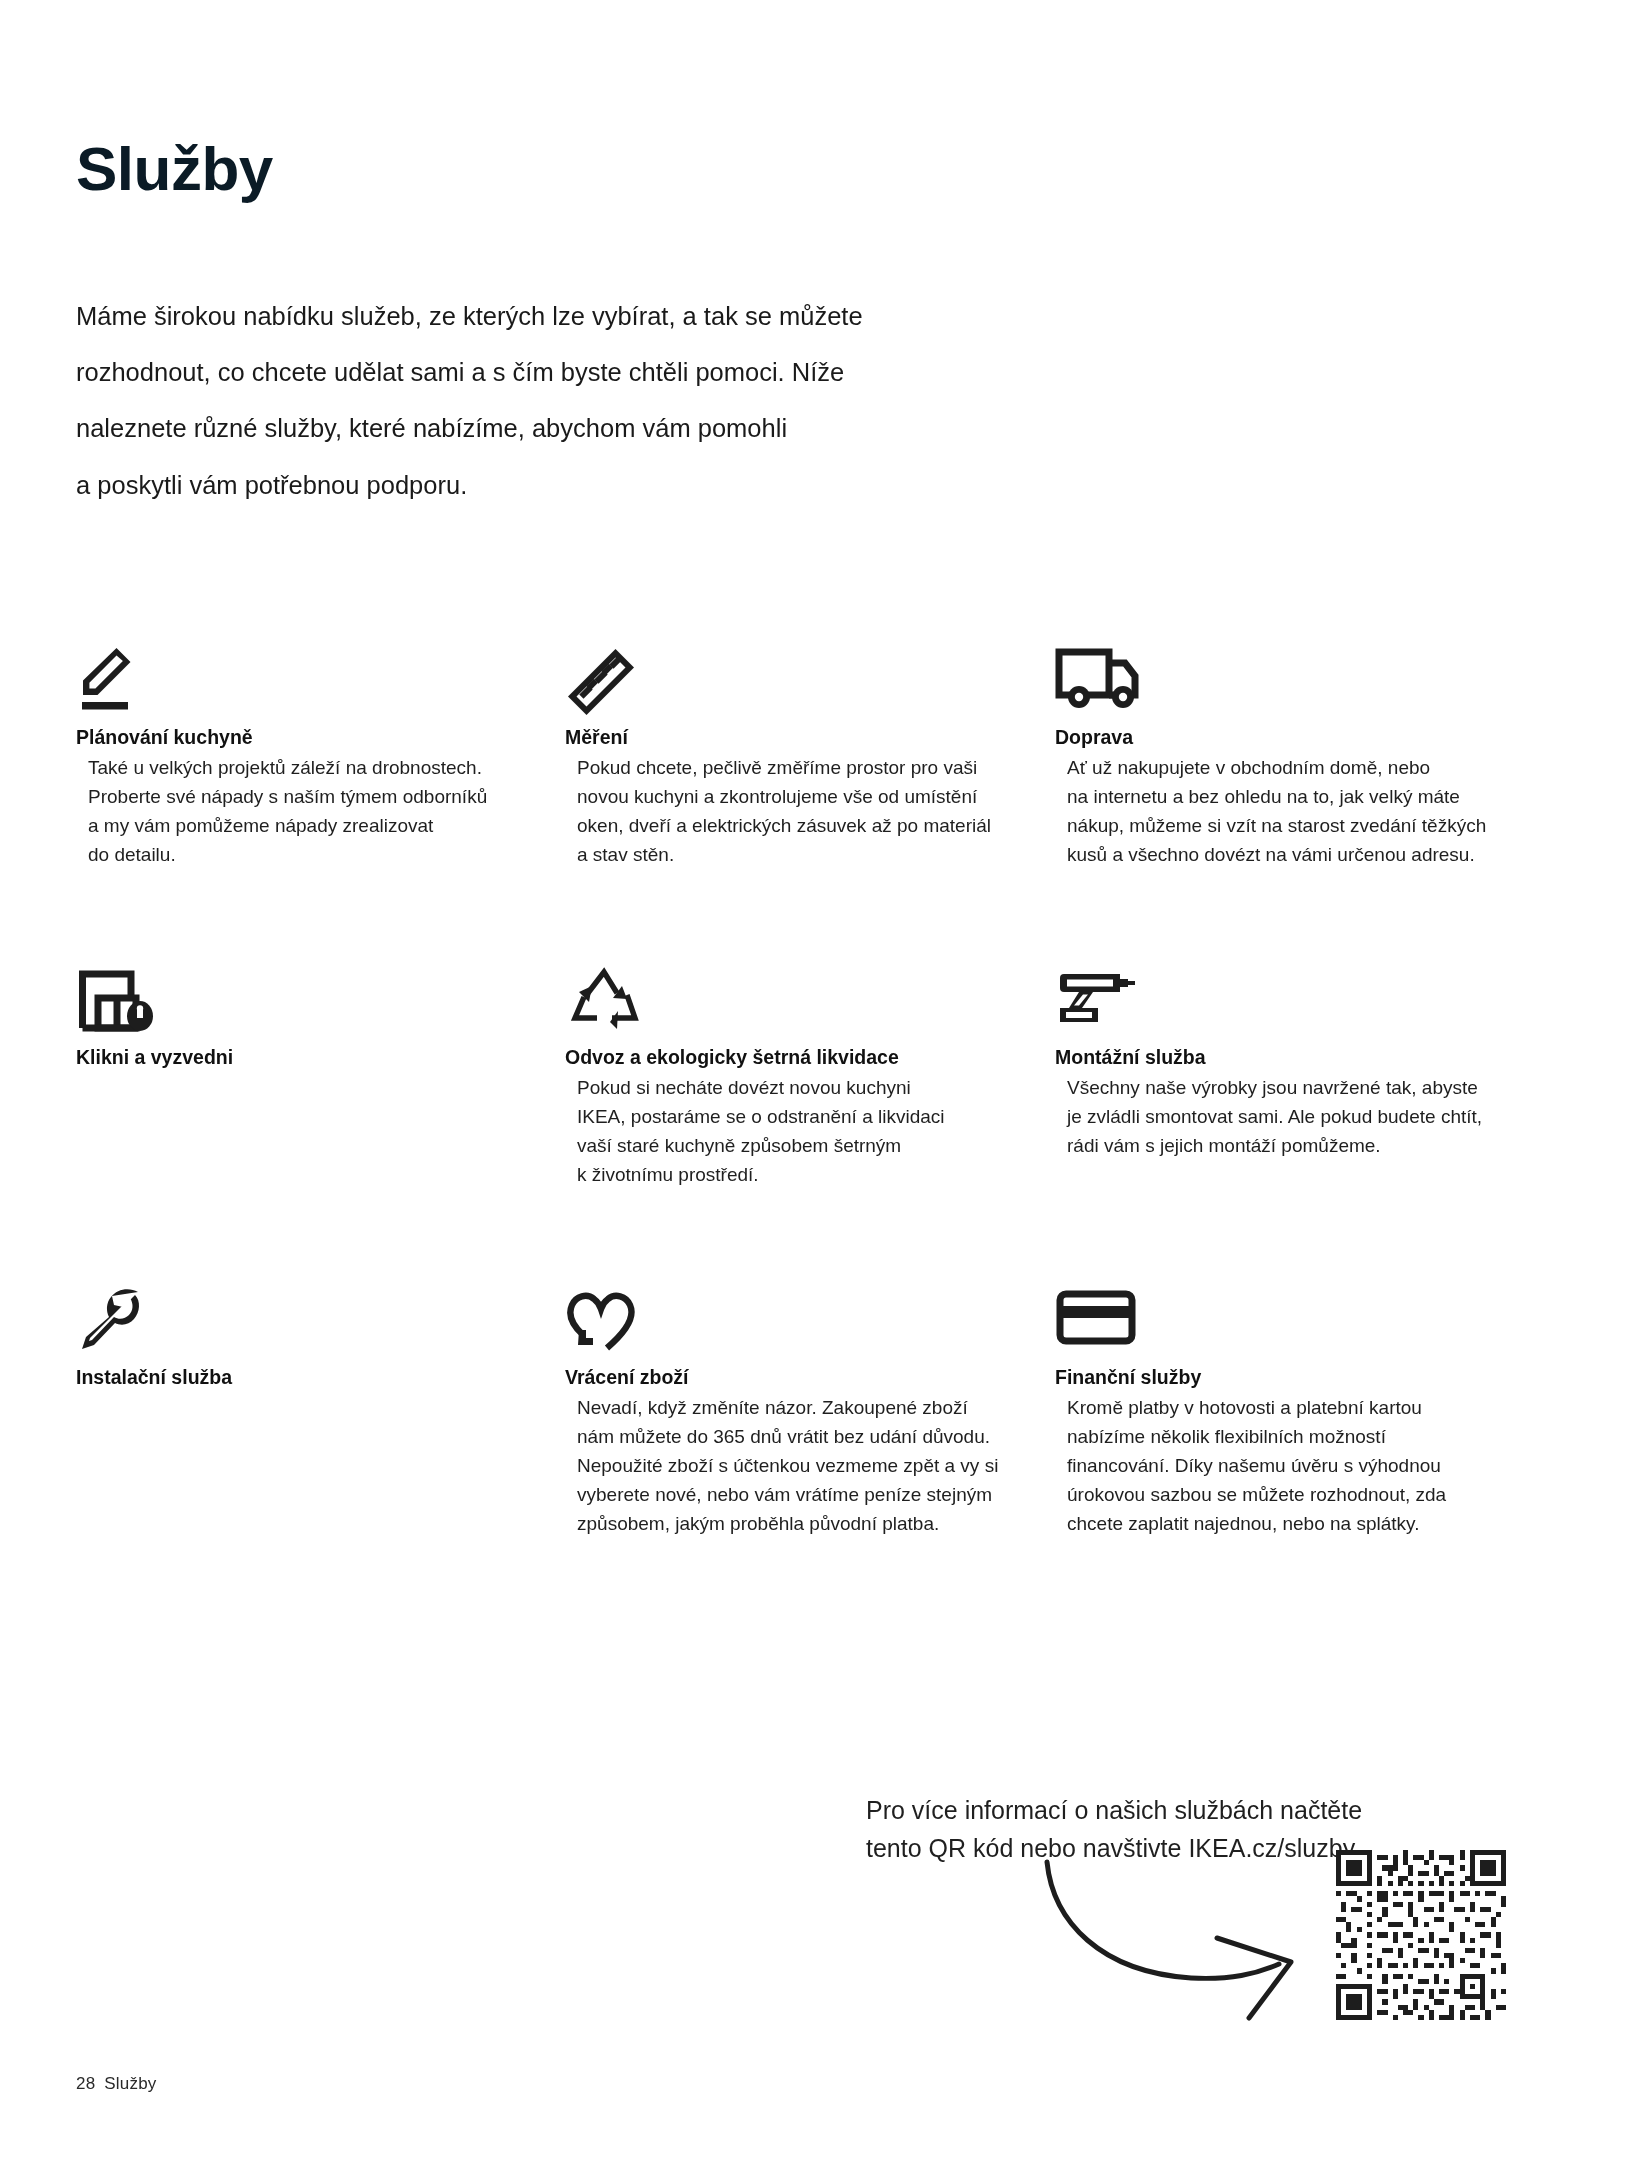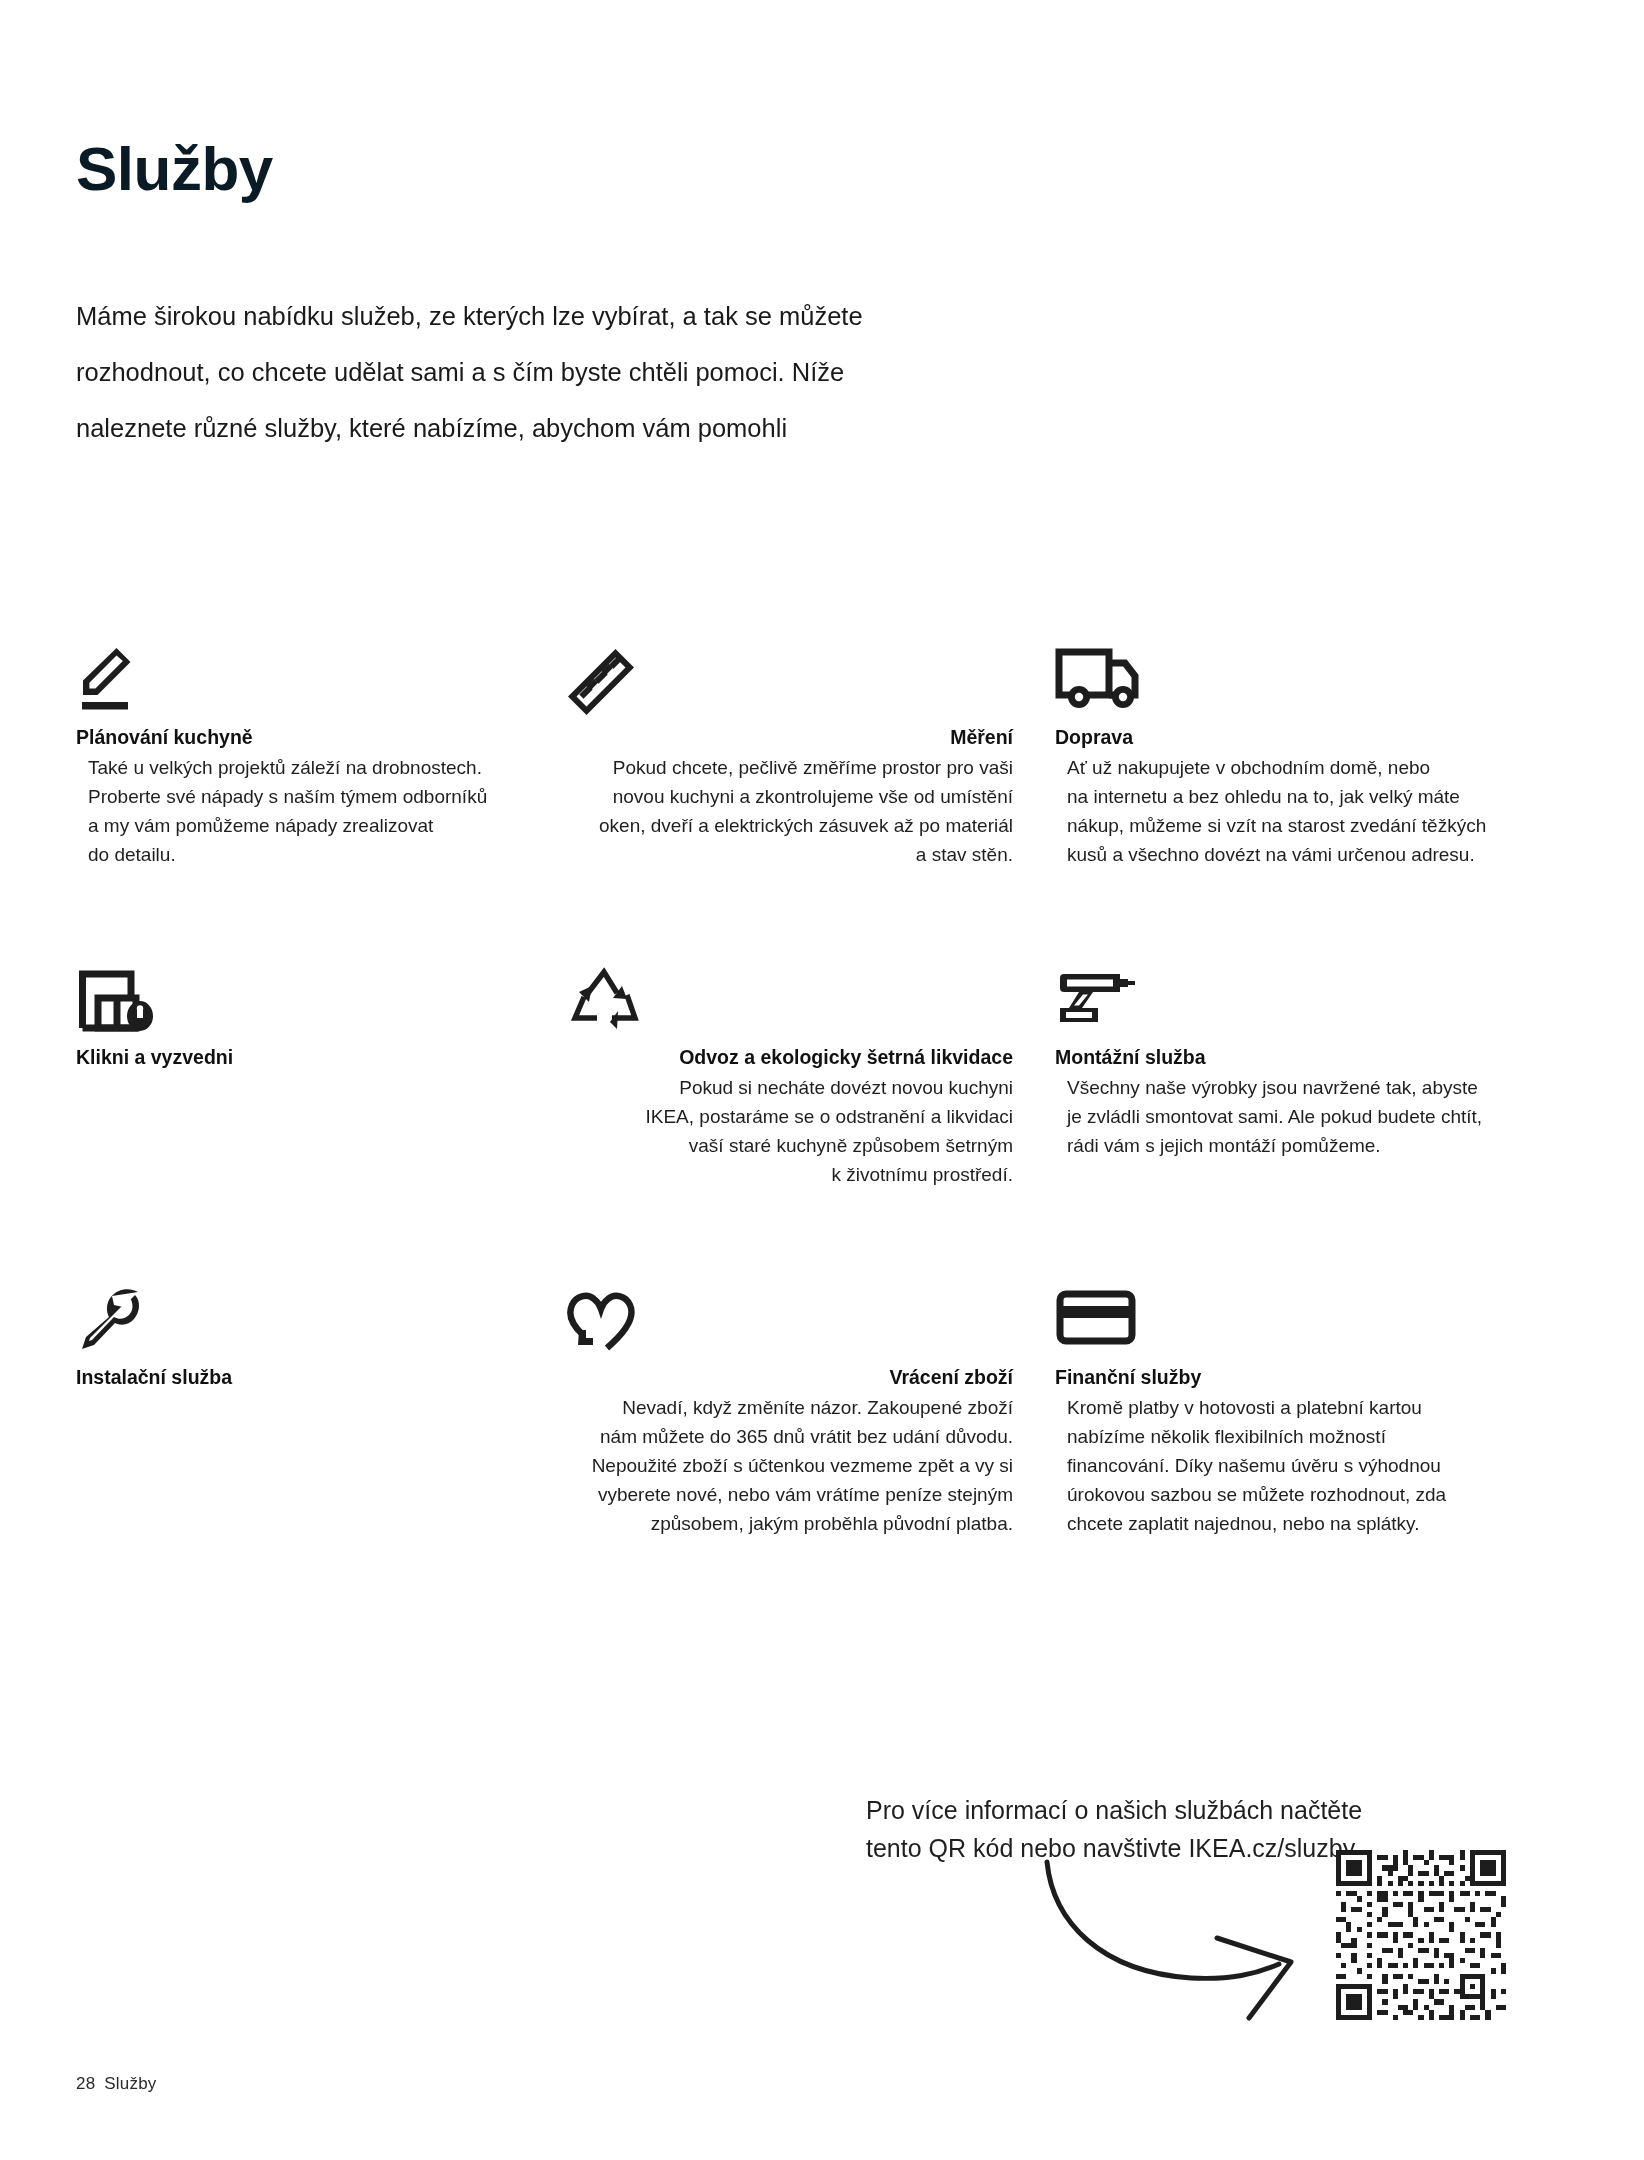--- a/index.html
+++ b/index.html
@@ -54,21 +54,21 @@
   .srow {
     position: relative;
     height: 320px;
   }
   .card {
     position: absolute;
     top: 0;
     width: 448px;
   }
   .card.c0 { left: 0px; }
-  .card.c1 { left: 489px; text-align: right; }
+  .card.c1 { left: 489px; }
   .card.c2 { left: 979px; }
 
   .icon-wrap {
     height: 78px;
     display: block;
     position: relative;
   }
   .icon-wrap svg { display: block; }
 
   .card-title {
@@ -132,20 +132,21 @@
 <body>
 
 <div class="page">
 
   <h1 class="page-title">Služby</h1>
 
   <div class="intro">
     <div>Máme širokou nabídku služeb, ze kterých lze vybírat, a tak se můžete</div>
     <div>rozhodnout, co chcete udělat sami a s čím byste chtěli pomoci. Níže</div>
     <div>naleznete různé služby, které nabízíme, abychom vám pomohli</div>
+    <div>a poskytli vám potřebnou podporu.</div>
   </div>
 
   <div class="services">
 
     <div class="srow">
 
       <div class="card c0">
         <span class="icon-wrap">
           <svg width="64" height="70" viewBox="0 0 64 70">
             <g fill="#1d1d1d">

